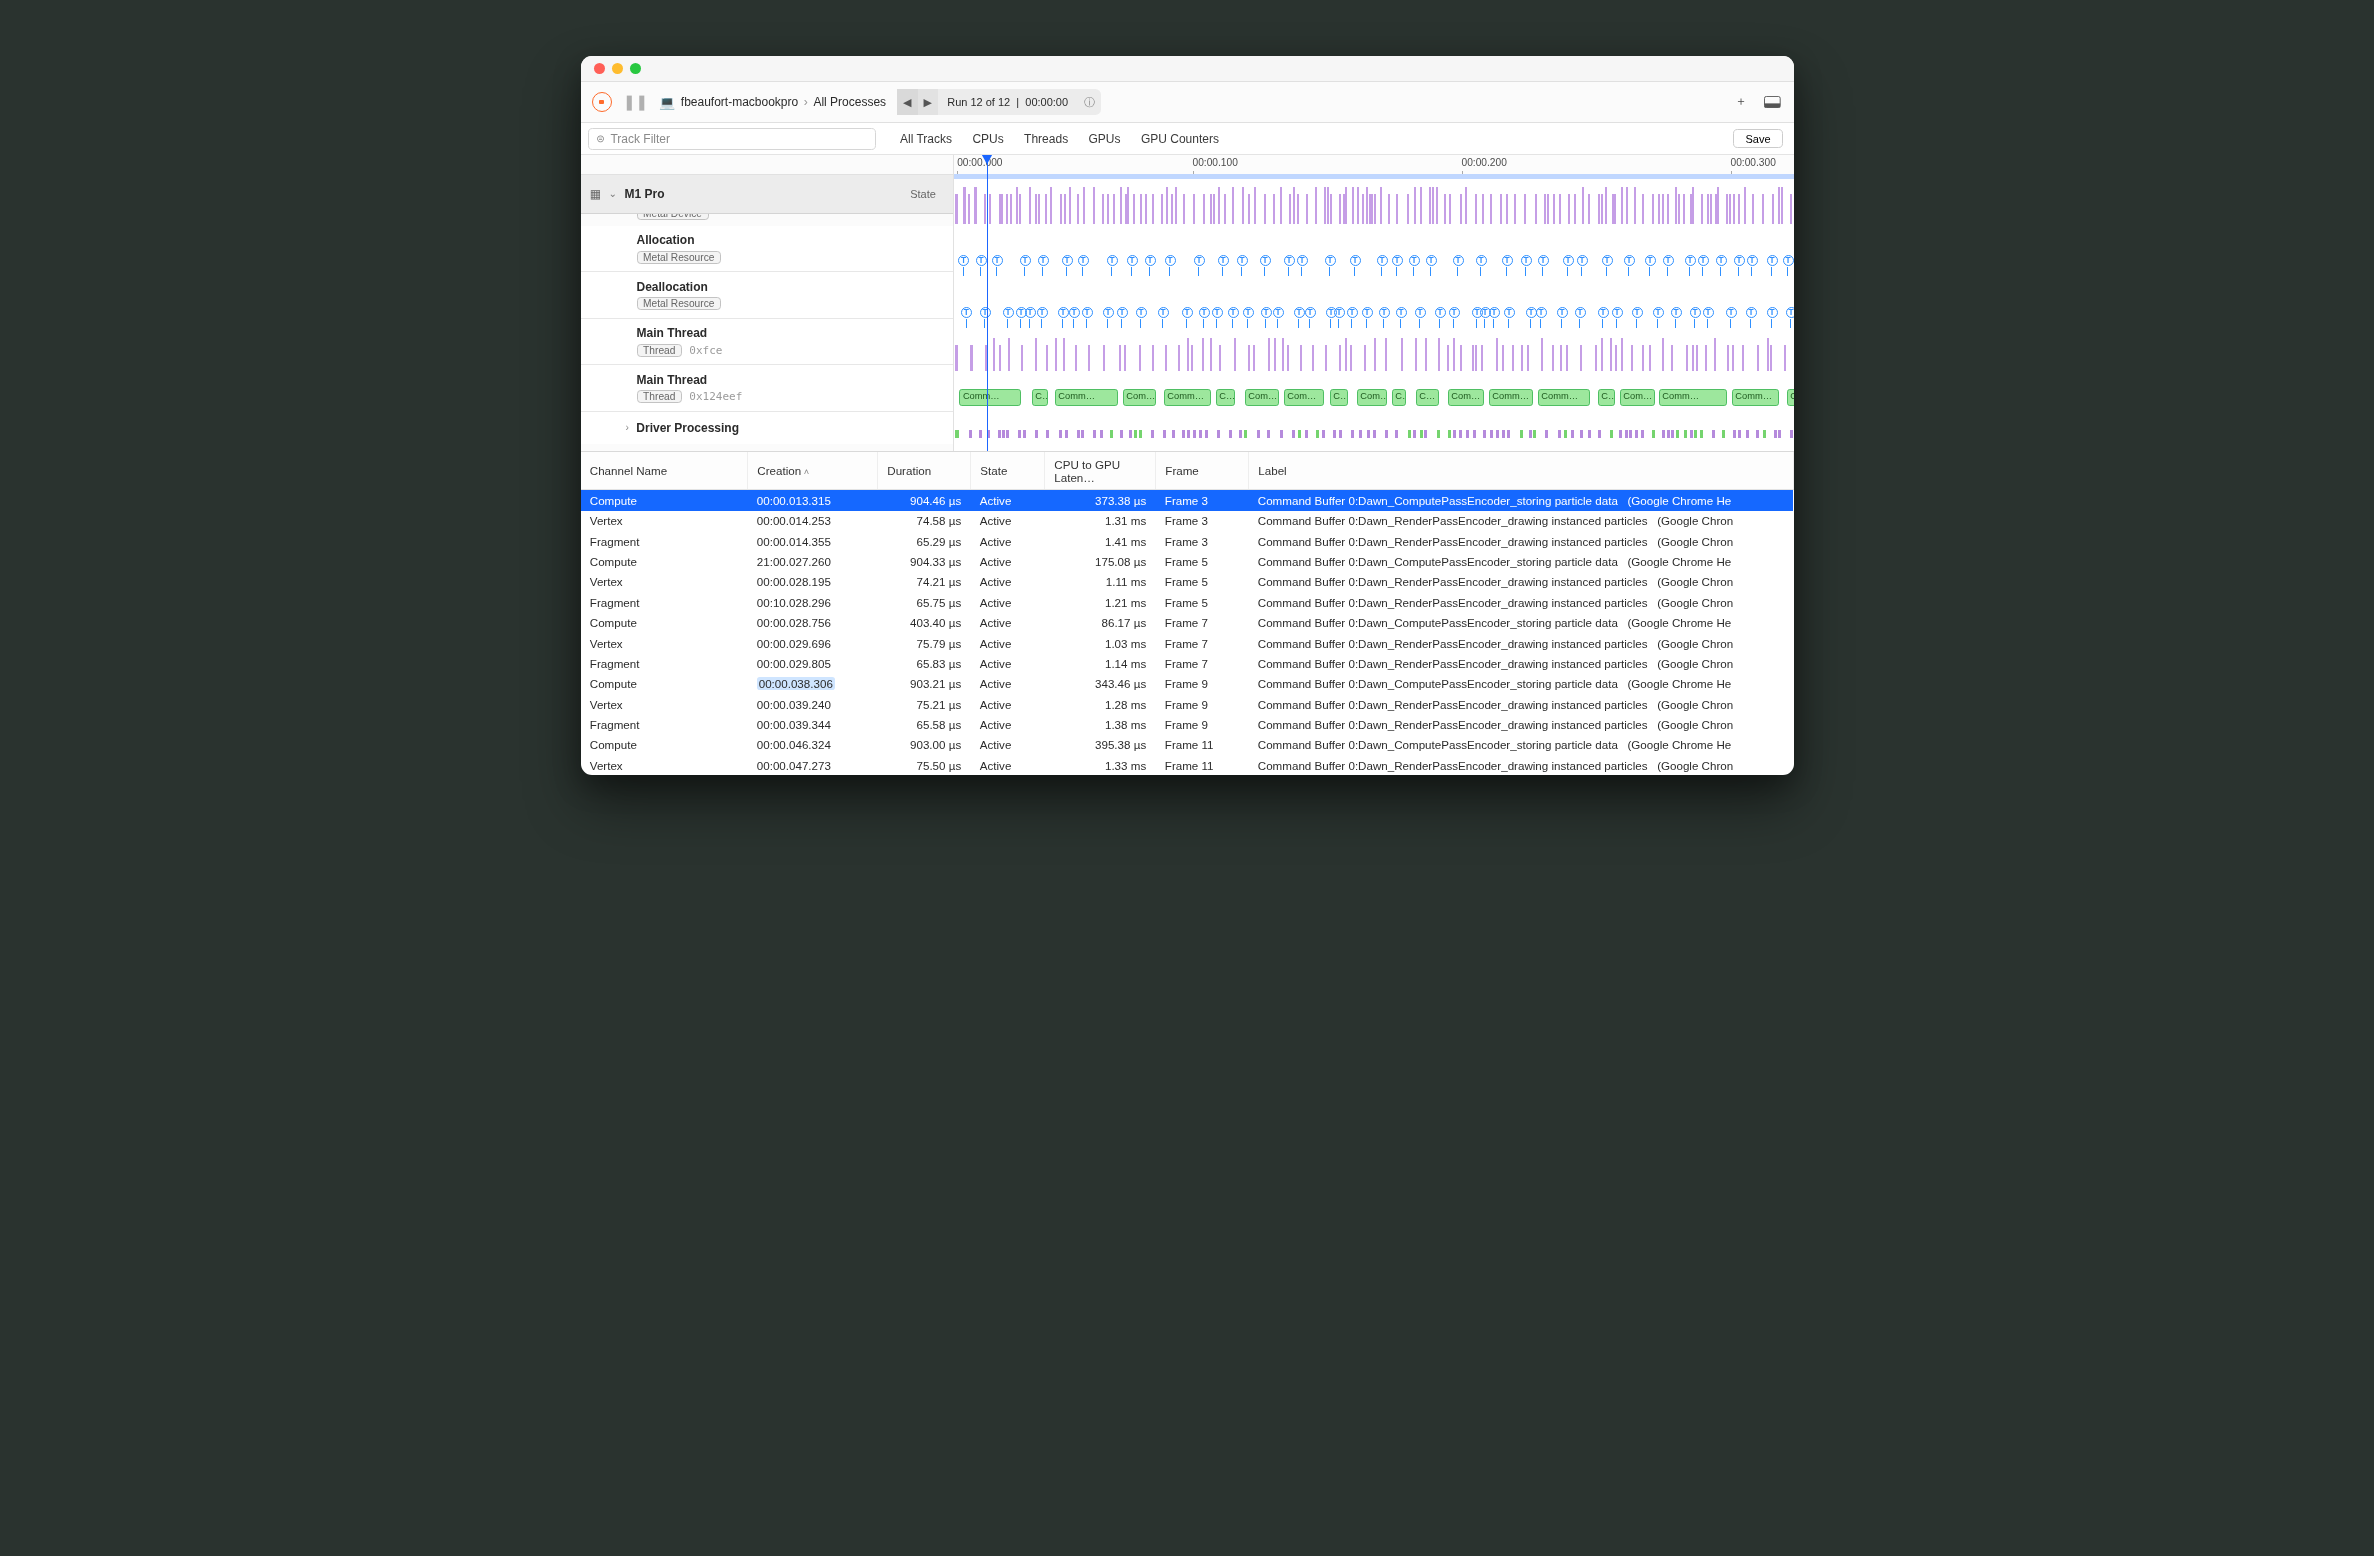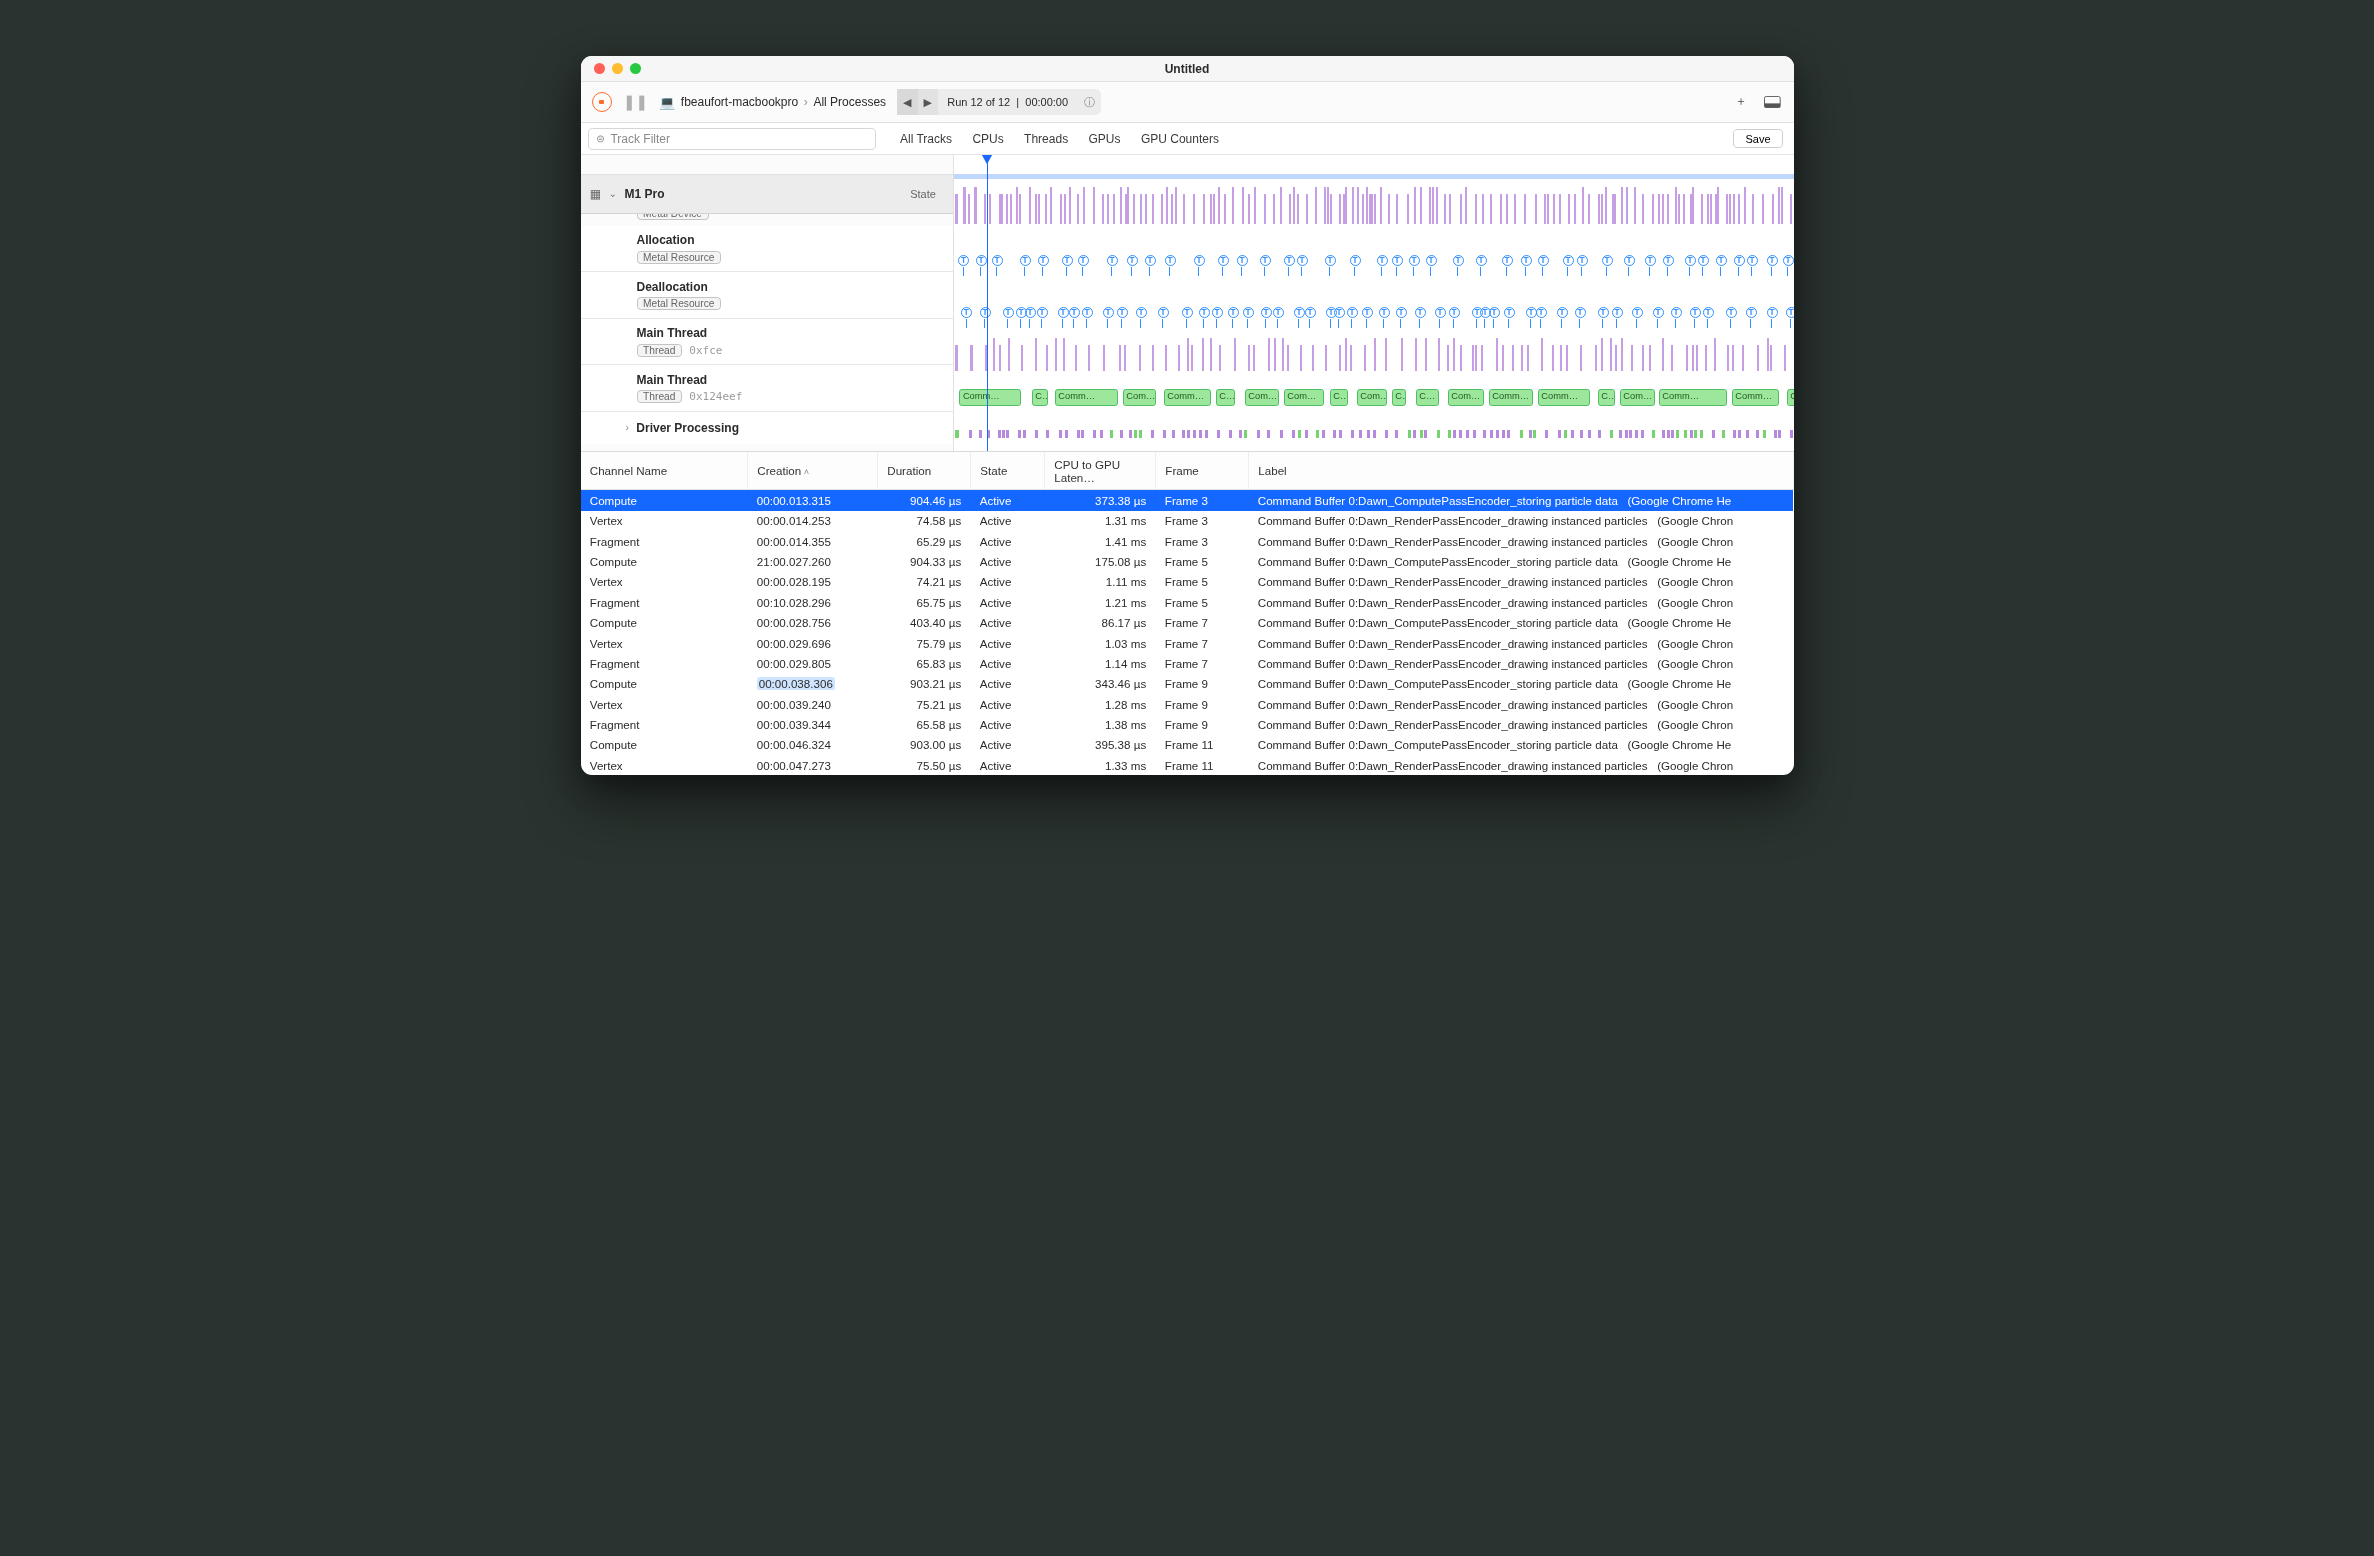--- a/index.html
+++ b/index.html
@@ -129,21 +129,20 @@
 <body>
 
 <div class="window">
 
   <div class="titlebar">
     <div class="traffic">
       <div class="tl red"></div>
       <div class="tl yel"></div>
       <div class="tl grn"></div>
     </div>
-    <div class="title">Untitled</div>
   </div>
 
   <div class="toolbar">
     <div class="record-icon"></div>
     <div class="pause-icon">❚❚</div>
     <div class="crumbs">
       <span class="laptop-icon">💻</span>
       <span>fbeaufort-macbookpro</span>
       <span class="chev">›</span>
       <span>All Processes</span>
@@ -223,20 +222,26 @@
           </div>
         </div>
 
       <div class="driver-row">
         <span class="chev">›</span>
         <span style="font-weight:600;">Driver Processing</span>
       </div>
     </div>
 
     <div class="canvas">
+      <div class="ruler">
+        <span class="rtick" style="left:3.7px">00:00.000</span>
+        <span class="rtick" style="left:239px">00:00.100</span>
+        <span class="rtick" style="left:508px">00:00.200</span>
+        <span class="rtick" style="left:777px">00:00.300</span>
+      </div>
       <div class="buffered"></div>
       <div class="playmark" style="left:33px"></div>
 
       <div id="state-trk" class="trk lines" style="top:26px;height:45px;">
           <div class="vline small" style="left:1.9px"></div>
           <div class="vline " style="left:9.3px"></div>
           <div class="vline small" style="left:14px"></div>
           <div class="vline " style="left:20.4px"></div>
           <div class="vline small" style="left:30px"></div>
           <div class="vline small" style="left:35px"></div>

